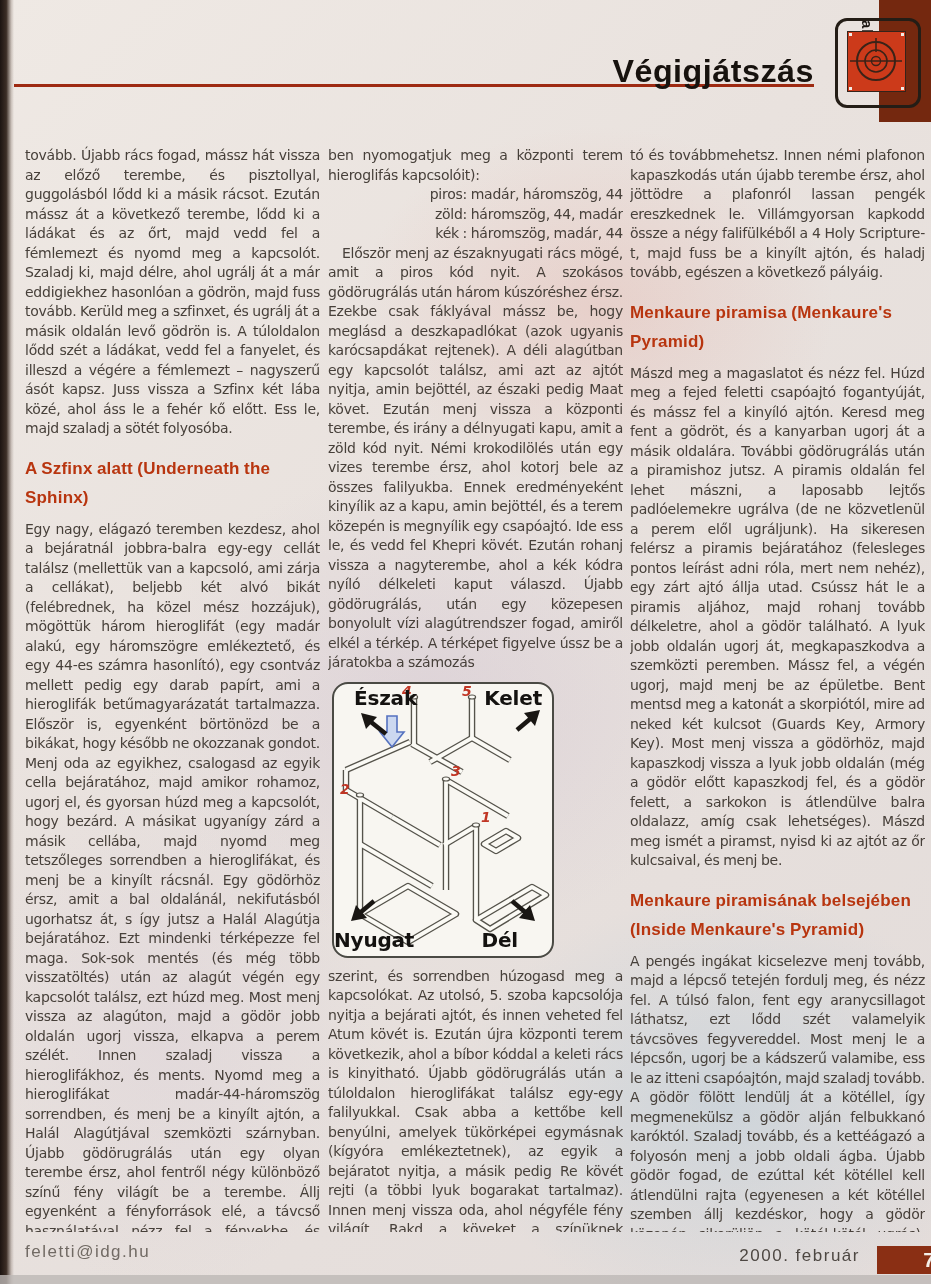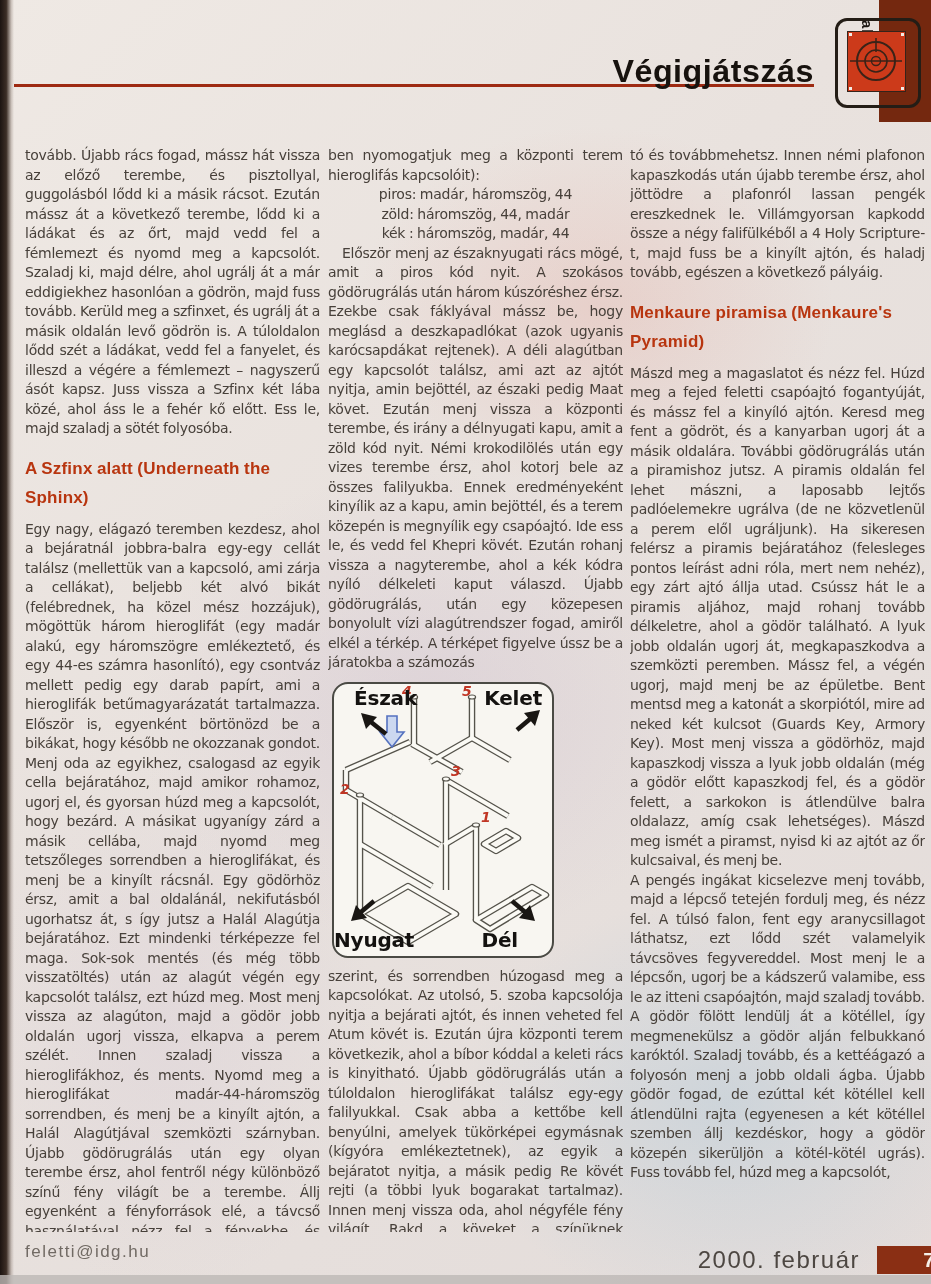--- a/index.html
+++ b/index.html
@@ -33,40 +33,40 @@
 
   
   .col{position:absolute;top:146px;width:295px;height:1086px;overflow:hidden;
     font-size:14px;line-height:19.5px;color:#47403a;text-align:justify;
     letter-spacing:-0.25px;word-spacing:-0.5px;}
   .col1{left:25px}.col2{left:328px}.col3{left:630px}
   .col p{margin:0 0 0 0;}
   .heading{font-family:"Liberation Sans",sans-serif;font-weight:bold;color:#b8350f;
     font-size:17px;line-height:29px;letter-spacing:.2px;margin:15px 0 8px 0;text-align:left;}
   .indent{text-indent:14px;}
-  .codes div{text-align:center;}
+  .codes div{text-align:right;}
 
   
   .diagram-box{position:relative;width:218px;height:272px;margin:9px 0 9px 4px;
     background:#f8f6f1;border:2.5px solid #4a4a44;border-radius:16px;}
   .dlabel{position:absolute;font-weight:bold;font-size:20px;color:#141210;letter-spacing:-0.2px;}
   .dlabel.n{left:20px;top:5px}.dlabel.e{right:10px;top:5px}
   .dlabel.w{left:0;bottom:5px}.dlabel.s{right:34px;bottom:5px}
   .diagram-box svg{position:absolute;left:0;top:0;}
   .pipe-d{stroke:#55534b;stroke-width:6.5;fill:none;stroke-linejoin:round;}
   .pipe-w{stroke:#fbfaf5;stroke-width:3.8;fill:none;stroke-linejoin:round;}
   .rnum{font-family:"DejaVu Sans",sans-serif;font-style:italic;font-weight:bold;font-size:14px;fill:#c03524;}
   .carrow{stroke:#191613;stroke-width:4.5;}
   .chead{fill:#191613;}
 
   
   .footer-email{position:absolute;left:25px;top:1242px;font-family:"Liberation Sans",sans-serif;
     font-size:17px;color:#716a64;letter-spacing:1.5px;}
   .footer-date{position:absolute;right:71px;top:1246px;font-family:"Liberation Sans",sans-serif;
-    font-size:24px;color:#4d4742;letter-spacing:1.5px;}
+    font-size:17px;color:#4d4742;letter-spacing:1.5px;}
   .page-num{position:absolute;left:877px;top:1246px;width:54px;height:28px;background:#8a2f14;
     color:#f4efe9;font-family:"Liberation Sans",sans-serif;font-weight:bold;font-size:21px;
     text-align:center;line-height:28px;letter-spacing:1px;padding-left:32px;}
 </style>
 </head>
 <body>
 
 <div class="left-edge"></div>
 <div class="bottom-edge"></div>
 
@@ -187,18 +187,19 @@
     <span class="dlabel s">Dél</span>
   </div>
 
   <p>szerint, és sorrendben húzogasd meg a kapcsolókat. Az utolsó, 5. szoba kapcsolója nyitja a bejárati ajtót, és innen veheted fel Atum kövét is. Ezután újra központi terem következik, ahol a bíbor kóddal a keleti rács is kinyitható. Újabb gödörugrálás után a túloldalon hieroglifákat találsz egy-egy falilyukkal. Csak abba a kettőbe kell benyúlni, amelyek tükörképei egymásnak (kígyóra emlékeztetnek), az egyik a bejáratot nyitja, a másik pedig Re kövét rejti (a többi lyuk bogarakat tartalmaz). Innen menj vissza oda, ahol négyféle fény világít. Rakd a köveket a színüknek megfelelő fény alatti kis nyílásokba, mire kinyílik az aj-</p>
 </div>
 
 <div class="col col3">
   <p>tó és továbbmehetsz. Innen némi plafonon kapaszkodás után újabb terembe érsz, ahol jöttödre a plafonról lassan pengék ereszkednek le. Villámgyorsan kapkodd össze a négy falifülkéből a 4 Holy Scripture-t, majd fuss be a kinyílt ajtón, és haladj tovább, egészen a következő pályáig.</p>
   <div class="heading">Menkaure piramisa (Menkaure's Pyramid)</div>
   <p>Mászd meg a magaslatot és nézz fel. Húzd meg a fejed feletti csapóajtó fogantyúját, és mássz fel a kinyíló ajtón. Keresd meg fent a gödröt, és a kanyarban ugorj át a másik oldalára. További gödörugrálás után a piramishoz jutsz. A piramis oldalán fel lehet mászni, a laposabb lejtős padlóelemekre ugrálva (de ne közvetlenül a perem elől ugráljunk). Ha sikeresen felérsz a piramis bejáratához (felesleges pontos leírást adni róla, mert nem nehéz), egy zárt ajtó állja utad. Csússz hát le a piramis aljához, majd rohanj tovább délkeletre, ahol a gödör található. A lyuk jobb oldalán ugorj át, megkapaszkodva a szemközti peremben. Mássz fel, a végén ugorj, majd menj be az épületbe. Bent mentsd meg a katonát a skorpiótól, mire ad neked két kulcsot (Guards Key, Armory Key). Most menj vissza a gödörhöz, majd kapaszkodj vissza a lyuk jobb oldalán (még a gödör előtt kapaszkodj fel, és a gödör felett, a sarkokon is átlendülve balra oldalazz, amíg csak lehetséges). Mászd meg ismét a piramst, nyisd ki az ajtót az őr kulcsaival, és menj be.</p>
+  <div class="heading">Menkaure piramisának belsejében (Inside Menkaure's Pyramid)</div>
   <p>A pengés ingákat kicselezve menj tovább, majd a lépcső tetején fordulj meg, és nézz fel. A túlsó falon, fent egy aranycsillagot láthatsz, ezt lődd szét valamelyik távcsöves fegyvereddel. Most menj le a lépcsőn, ugorj be a kádszerű valamibe, ess le az itteni csapóajtón, majd szaladj tovább. A gödör fölött lendülj át a kötéllel, így megmenekülsz a gödör alján felbukkanó karóktól. Szaladj tovább, és a kettéágazó a folyosón menj a jobb oldali ágba. Újabb gödör fogad, de ezúttal két kötéllel kell átlendülni rajta (egyenesen a két kötéllel szemben állj kezdéskor, hogy a gödör közepén sikerüljön a kötél-kötél ugrás). Fuss tovább fel, húzd meg a kapcsolót,</p>
 </div>
 
 <div class="footer-email">feletti@idg.hu</div>
 <div class="footer-date">2000. február</div>
 <div class="page-num">75</div>
 
 </body></html>

